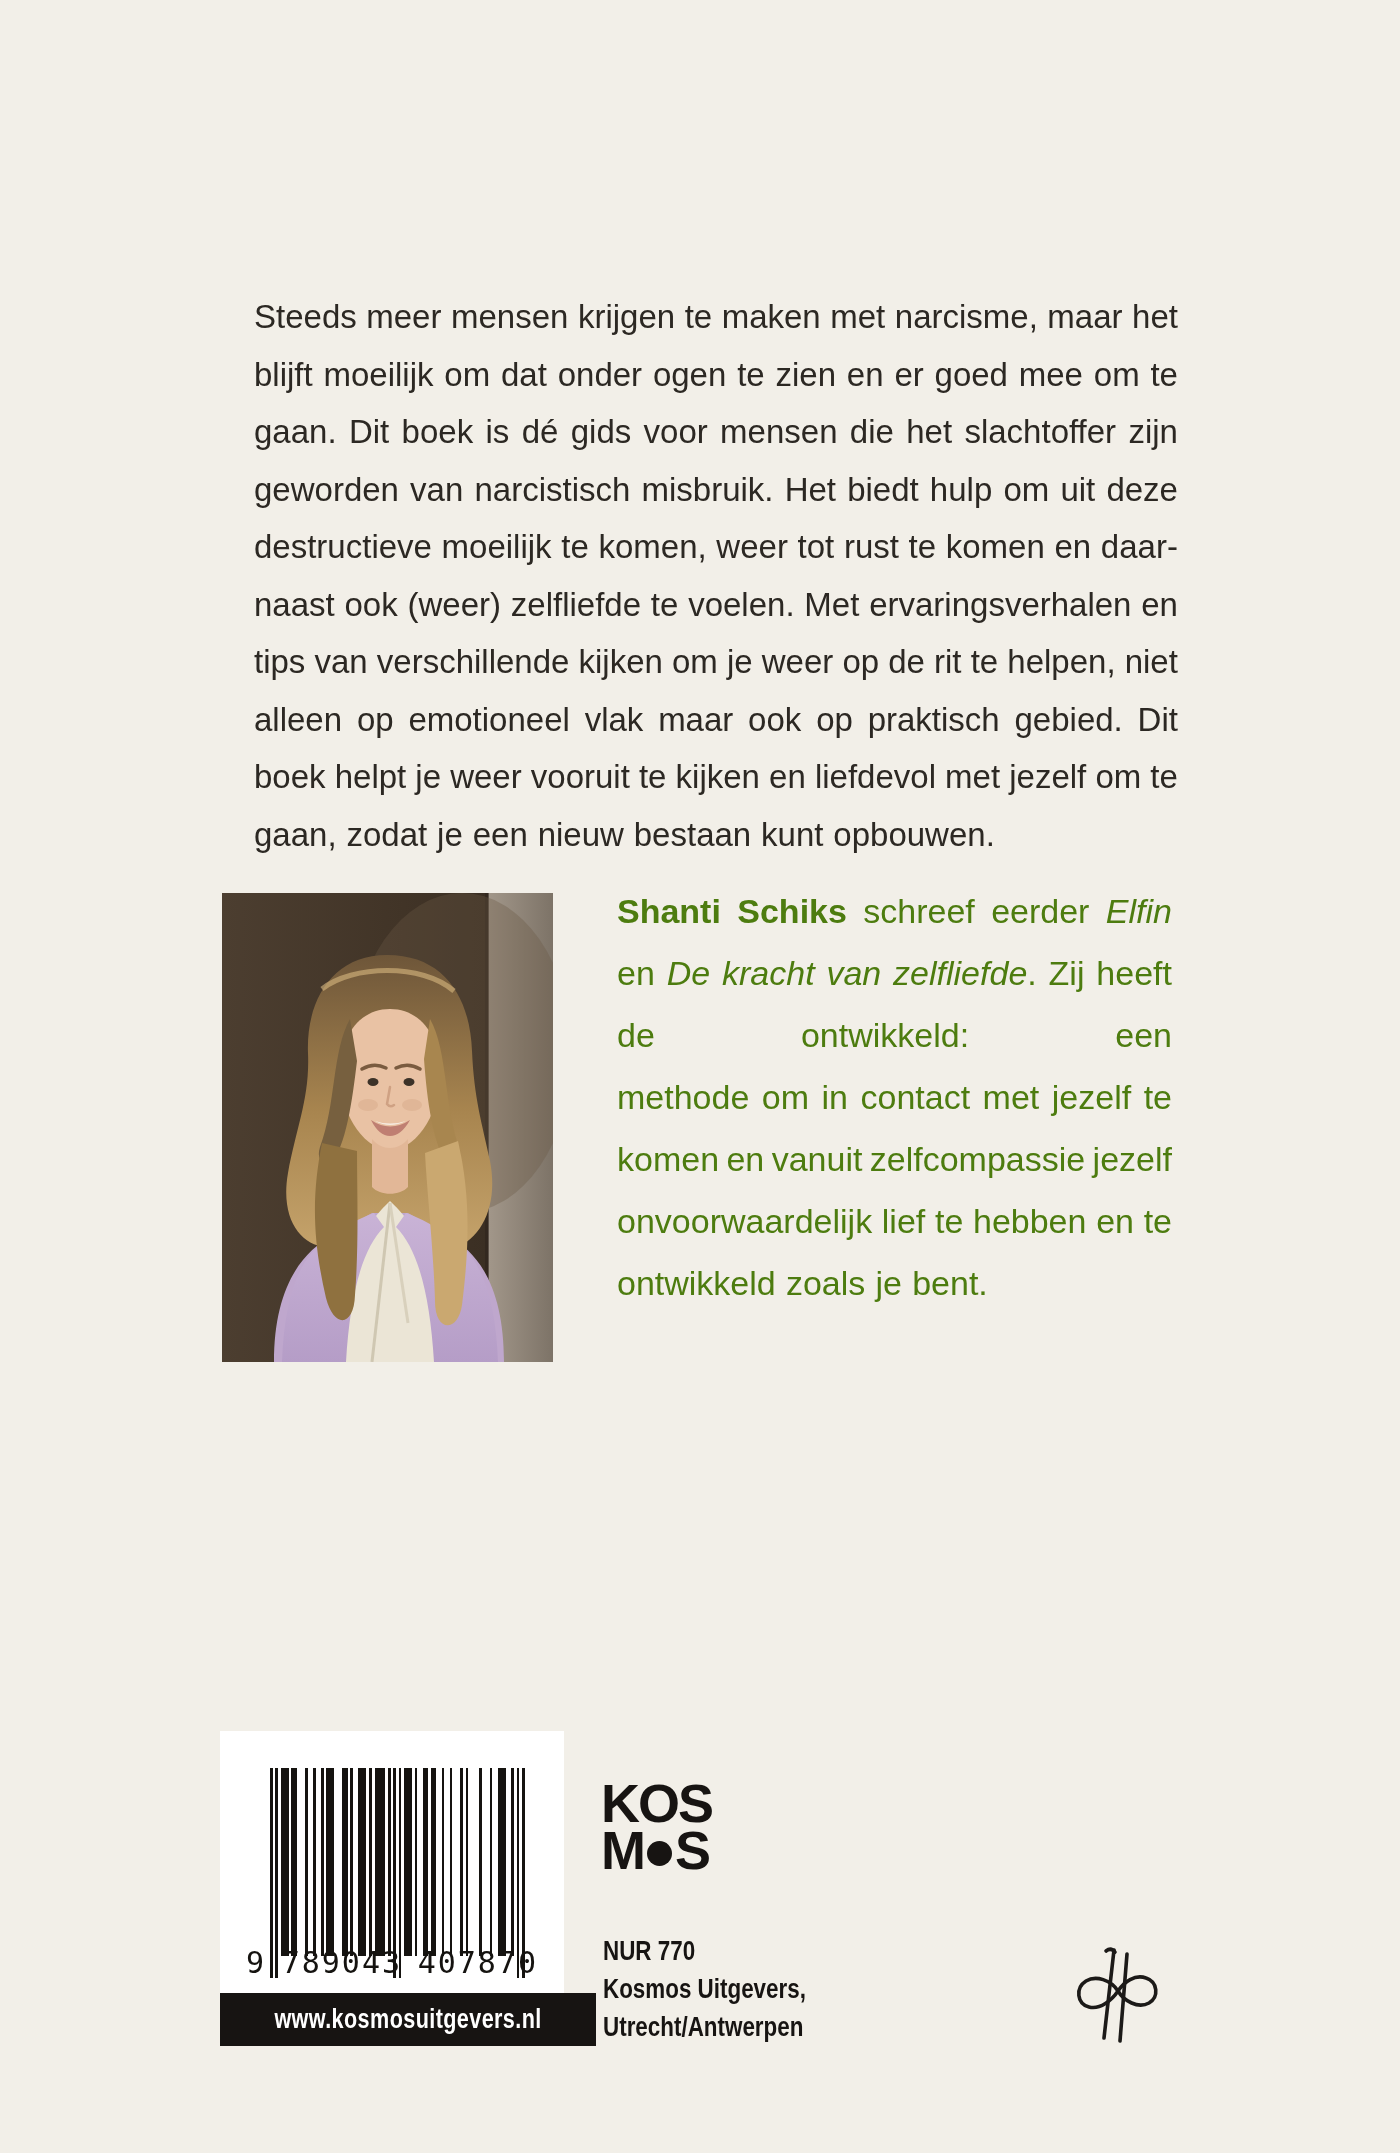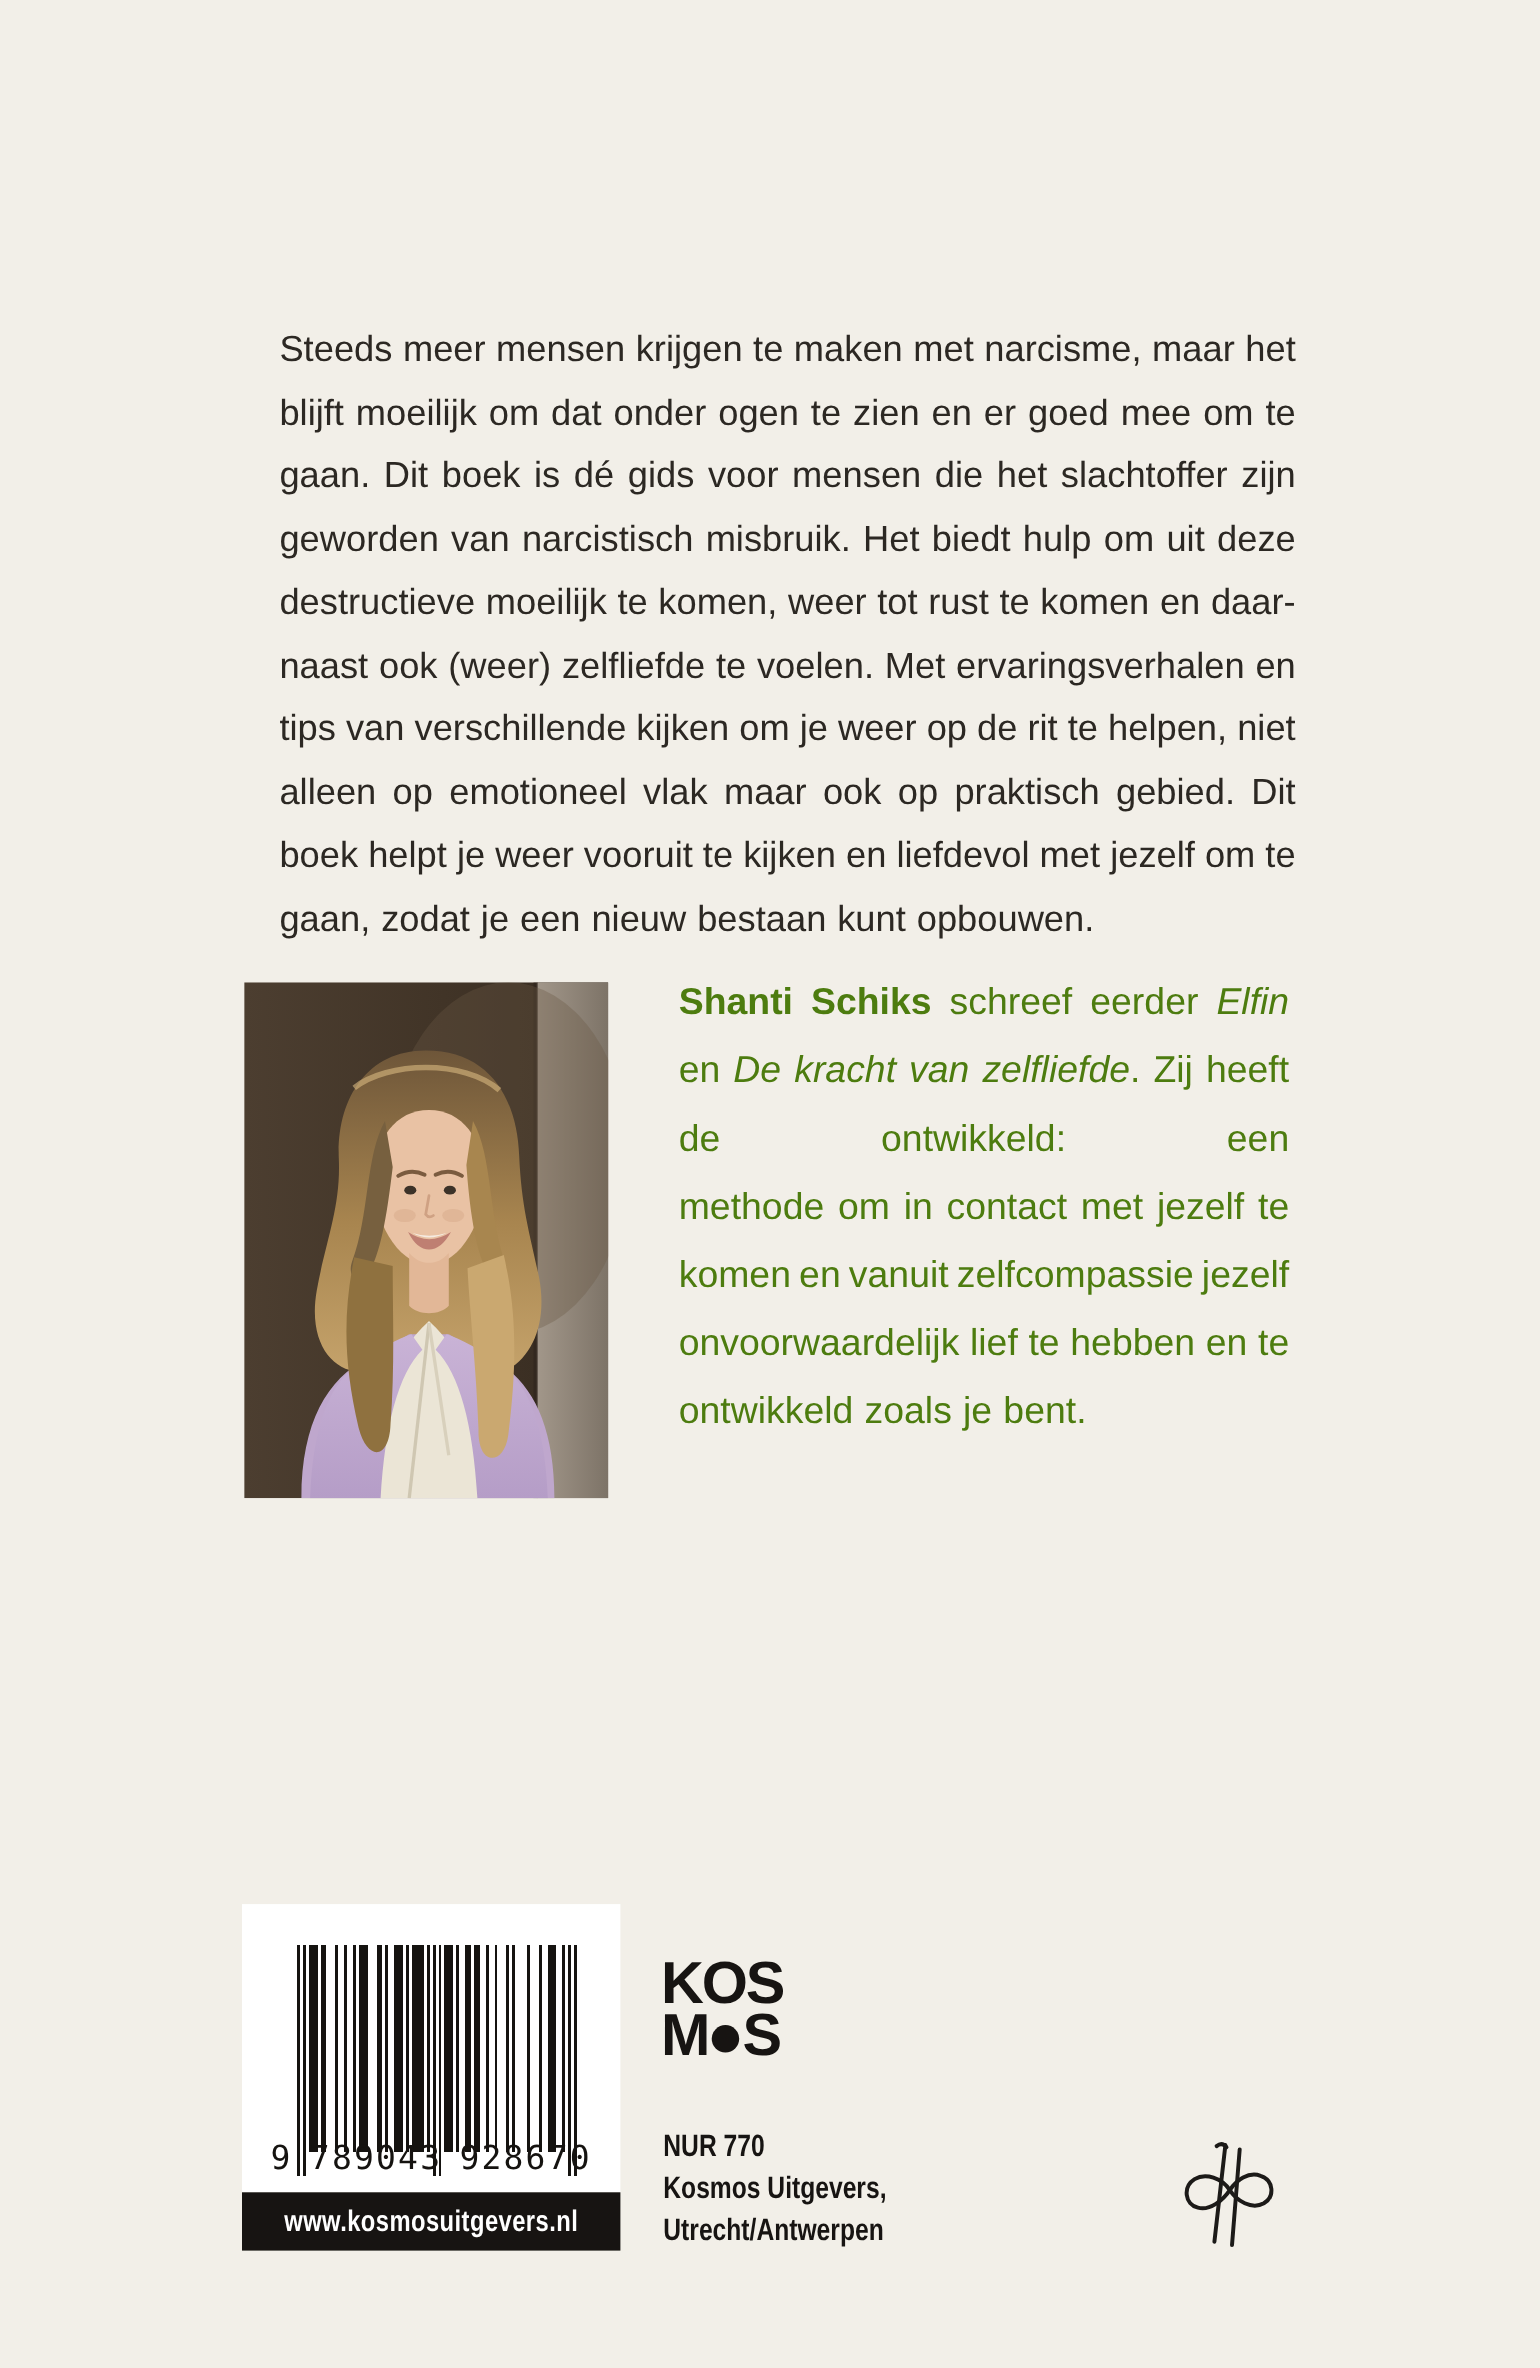--- a/index.html
+++ b/index.html
@@ -17,21 +17,21 @@
   .bio .line.last{justify-content:flex-start;gap:0.30em;}
   .piece.b{font-weight:700;}
   .piece.i{font-style:italic;}
   
   .barcode-block{position:absolute;left:220px;top:1731px;width:344px;height:315px;}
   .barcode-white{position:absolute;left:0;top:0;width:344px;height:262px;background:#ffffff;}
   .barcode-svg{position:absolute;left:50px;top:37px;}
   .digits{position:absolute;left:26px;right:26px;top:214px;display:flex;justify-content:space-between;
           font-family:"DejaVu Sans Mono",monospace;font-size:30px;color:#151310;}
   .digits .grp{letter-spacing:2px;}
-  .website-band{position:absolute;left:0;bottom:0;width:344px;height:53px;background:#171412;
+  .website-band{position:absolute;left:0;bottom:0;width:376px;height:53px;background:#171412;
                 display:flex;align-items:center;justify-content:center;}
   .website-band span{color:#ffffff;font-weight:700;font-size:27px;letter-spacing:0.5px;
                      transform:scaleX(0.80);white-space:nowrap;}
   
   .kosmos-logo{position:absolute;left:601px;top:1780px;color:#171412;font-weight:700;
                font-size:54px;line-height:47px;letter-spacing:-2px;}
   .kosmos-logo .row2{display:flex;align-items:center;letter-spacing:-2px;}
   .kosmos-dot{width:25px;height:25px;border-radius:50%;background:#171412;margin:6px 3px 0 3px;}
   .colophon{position:absolute;left:603px;top:1932px;color:#171412;font-weight:700;
             font-size:28px;line-height:38px;transform:scaleX(0.80);transform-origin:left top;white-space:nowrap;}
@@ -338,21 +338,21 @@
         <rect x="227.80" y="0" width="2.68" height="188" fill="#151310"></rect>
         <rect x="230.48" y="0" width="2.68" height="188" fill="#151310"></rect>
         <rect x="233.16" y="0" width="2.68" height="188" fill="#151310"></rect>
         <rect x="241.20" y="0" width="2.68" height="188" fill="#151310"></rect>
         <rect x="246.56" y="0" width="2.68" height="210" fill="#151310"></rect>
         <rect x="251.92" y="0" width="2.68" height="210" fill="#151310"></rect>
       </svg>
     <div class="digits">
       <span class="grp">9</span>
       <span class="grp">789043</span>
-      <span class="grp">928670</span>
+      <span class="grp">407870</span>
     </div>
     <div class="website-band">
       <span>www.kosmosuitgevers.nl</span>
     </div>
   </div>
 
   <div class="kosmos-logo">
     <div>KOS</div>
     <div class="row2">
       <span>M</span>

